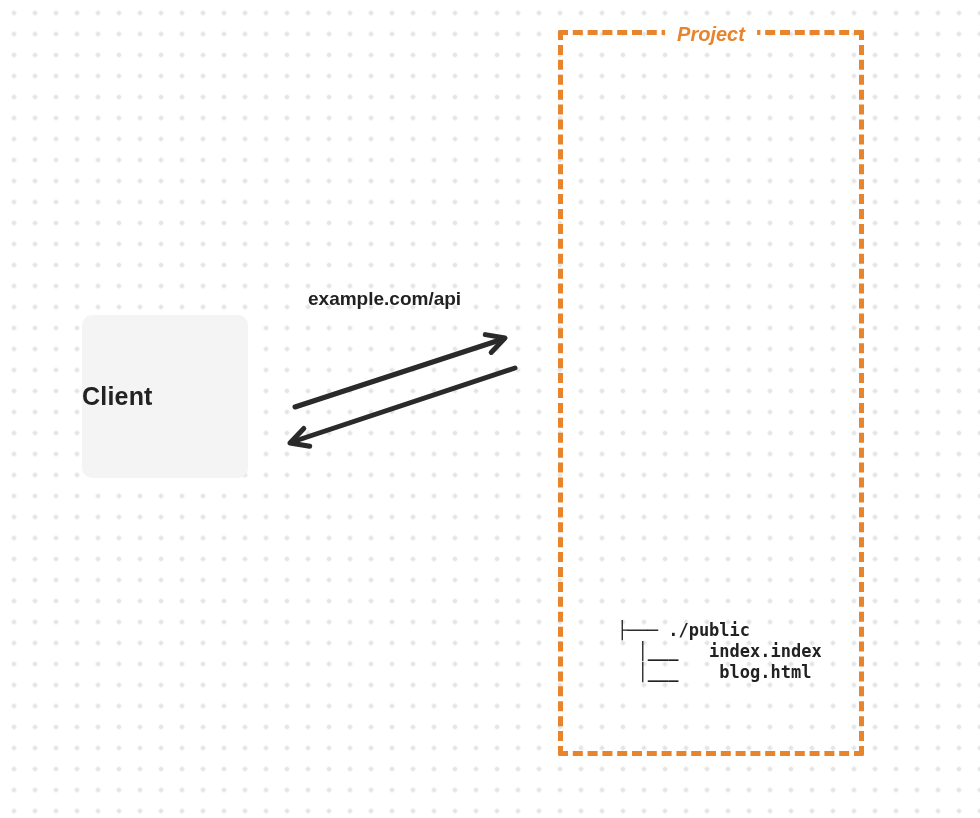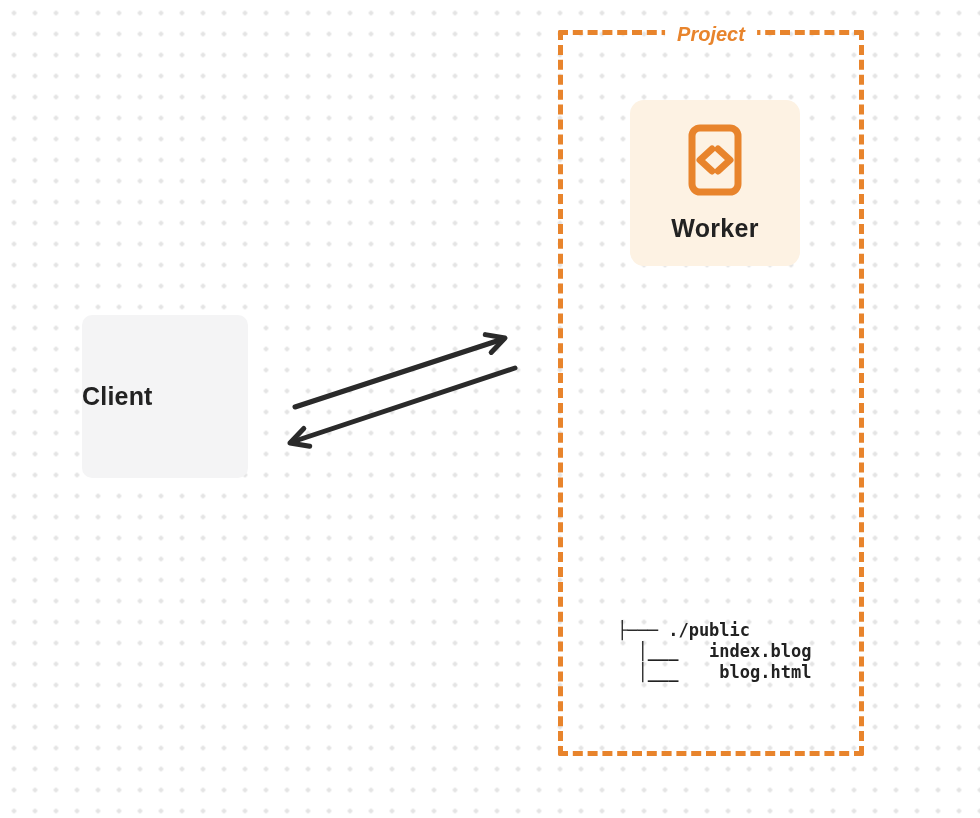--- a/index.html
+++ b/index.html
@@ -98,32 +98,23 @@
         <line x1="515" y1="368" x2="292" y2="442"></line>
         <polyline points="309.7,446.3 290,443 303.8,428.5"></polyline>
       </g>
     </g>
   </svg>
 
   <div class="client-box">
     <span class="label">Client</span>
   </div>
 
+  <div class="request-label">example.com/api</div>
 
   <div class="project">
     <span class="project-title">Project</span>
 
-    <div class="card worker">
-      <svg width="54" height="72" viewBox="0 0 54 72" xmlns="http://www.w3.org/2000/svg" aria-hidden="true">
-        <g stroke="#E8842C" stroke-width="7" fill="none" stroke-linecap="round" stroke-linejoin="round">
-          <rect x="4" y="4" width="46" height="64" rx="8"></rect>
-          <polyline points="24,25 12,36 24,47"></polyline>
-          <polyline points="30,25 42,36 30,47"></polyline>
-        </g>
-      </svg>
-      <span class="label">Worker</span>
-    </div>
 
 
-    <pre class="file-tree"><div>├─── ./public</div><div>  │___   index.blog</div><div>  │___    blog.html</div></pre>
+    <pre class="file-tree"><div>├─── ./public</div><div>  │___   index.index</div><div>  │___    blog.html</div></pre>
   </div>
 
 </div>
 
 </body></html>

